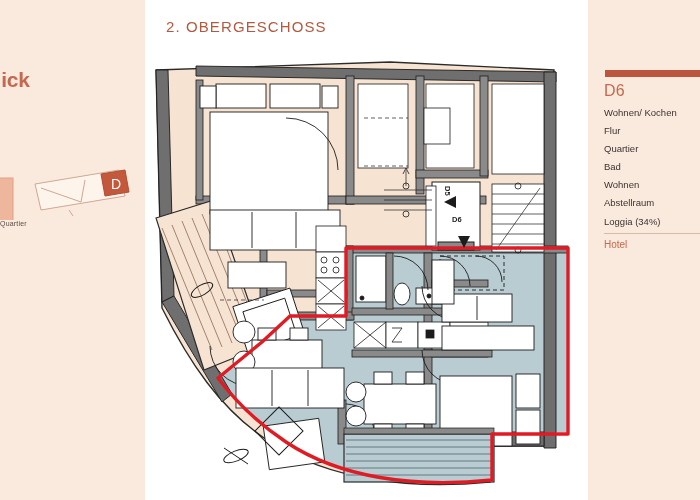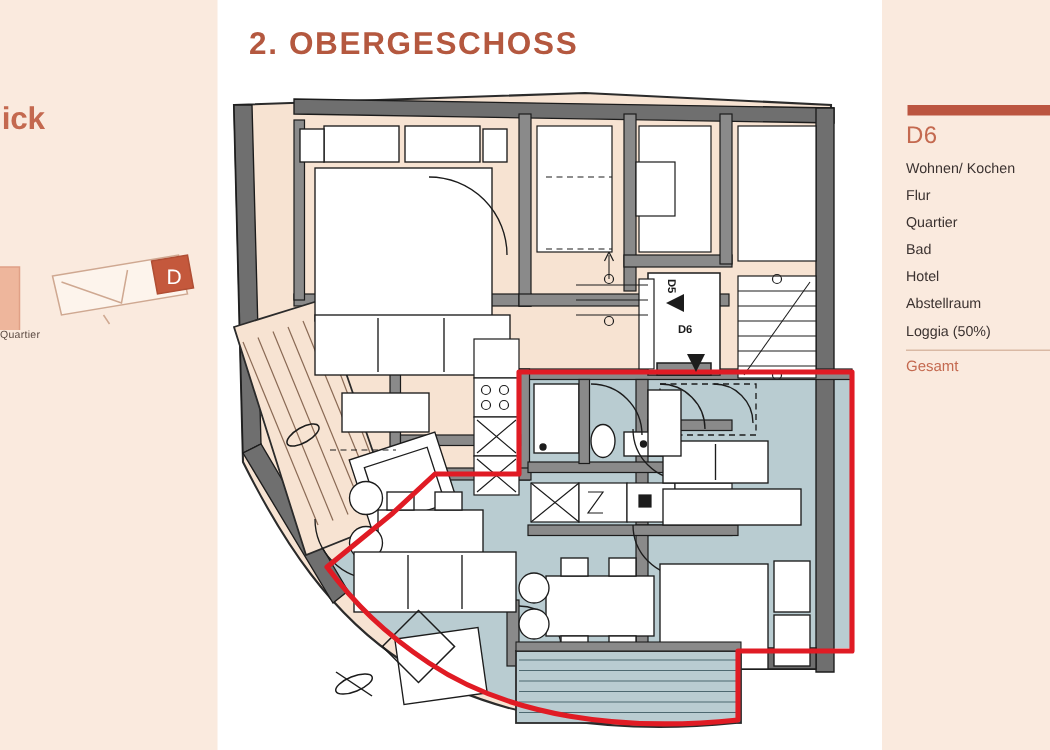--- a/index.html
+++ b/index.html
@@ -96,24 +96,24 @@
     justify-content: space-between;
     font-size: 10px;
     color: #c4694f;
     white-space: nowrap;
   }
 
   
   .plan-title {
     position: absolute;
     left: 166px; top: 18px;
-    font-size: 21px;
+    font-size: 15px;
     color: #b4583f;
     letter-spacing: 1.1px;
-    font-weight: 700;
+    font-weight: 400;
   }
 
   
   .plan-wrap {
     position: absolute;
     left: 140px; top: 50px;
     width: 450px; height: 440px;
   }
   svg { display: block; }
 
@@ -433,32 +433,32 @@
       </div>
       <div class="sr-row">
         <span>Quartier</span>
 
       </div>
       <div class="sr-row">
         <span>Bad</span>
 
       </div>
       <div class="sr-row">
-        <span>Hotel</span>
+        <span>Wohnen</span>
 
       </div>
       <div class="sr-row">
         <span>Abstellraum</span>
 
       </div>
       <div class="sr-row">
-        <span>Loggia (50%)</span>
+        <span>Loggia (34%)</span>
 
       </div>
     </div>
     <div class="sr-divider"></div>
     <div class="sr-total">
-      <span>Gesamt</span>
+      <span>Hotel</span>
 
     </div>
   </div>
 
 </div>
 
 </body></html>

